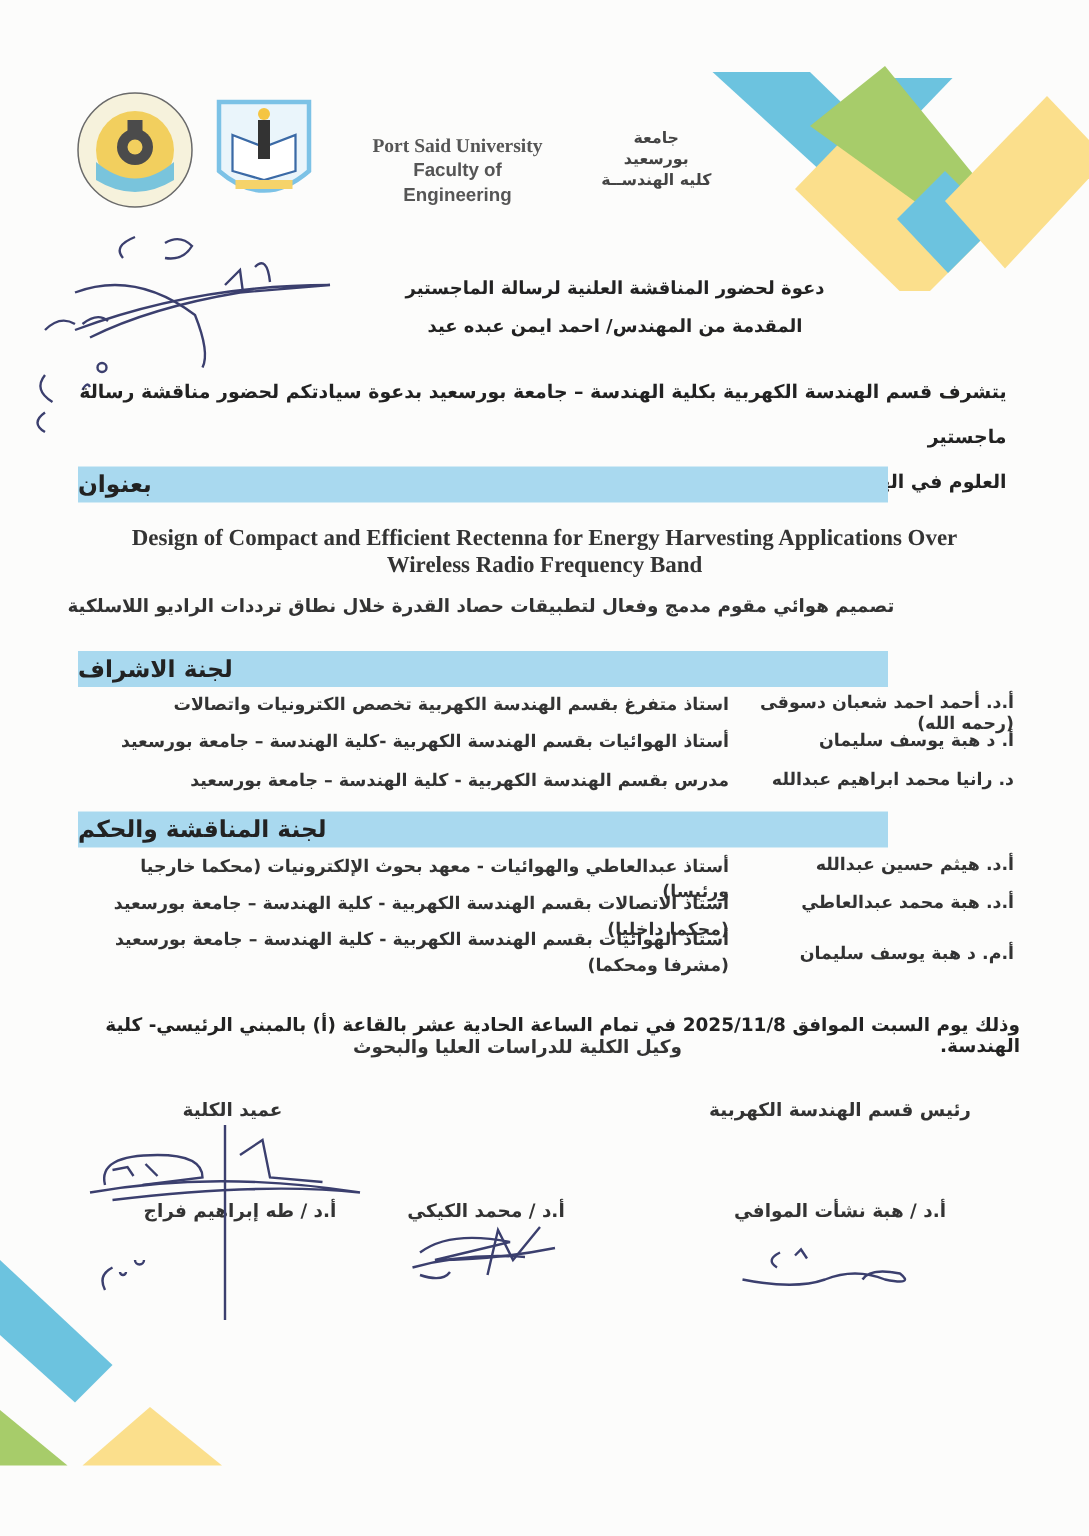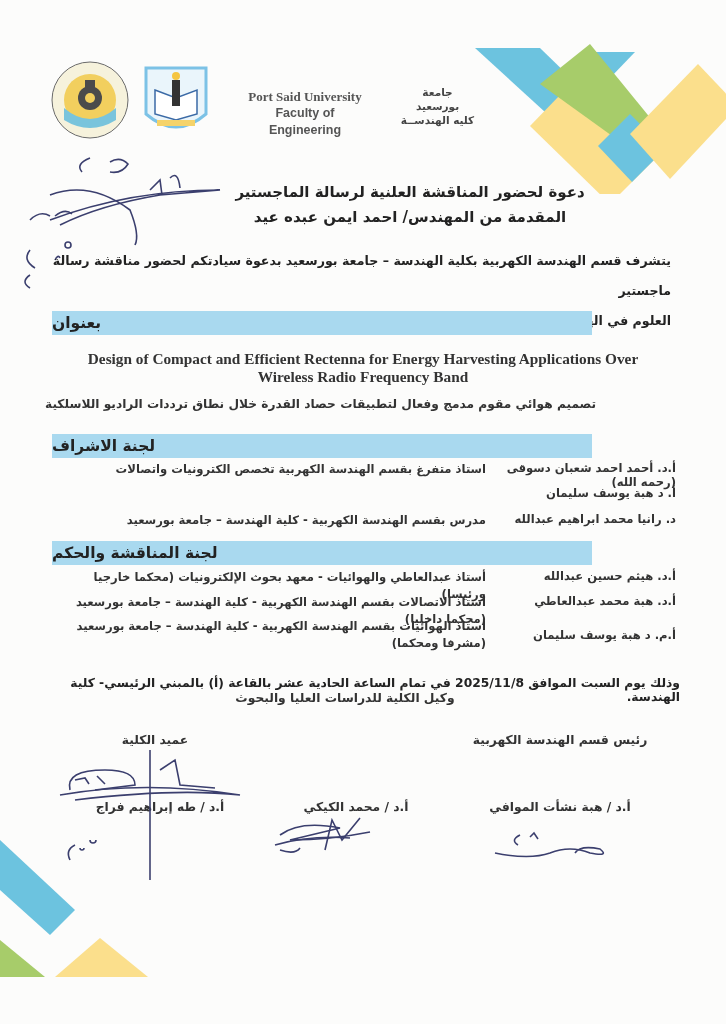--- a/index.html
+++ b/index.html
@@ -9,21 +9,21 @@
     font-family:"DejaVu Sans","Liberation Sans",sans-serif;
     color:#2a2a2a;
   }
   .shape { position:absolute; }
   
   .logo { position:absolute; }
   .uni-en { position:absolute; left:240px; top:88px; width:130px; text-align:center; font-family:"Liberation Sans",sans-serif; font-weight:bold; color:#555; line-height:17px; }
   .uni-en .l1 { font-family:"Liberation Serif",serif; font-size:13px; }
   .uni-en .l2 { font-size:12.5px; }
   .uni-ar { position:absolute; left:400px; top:85px; width:75px; text-align:center; direction:rtl; font-size:10.5px; font-weight:bold; color:#444; line-height:14px; }
-  .title-ar { position:absolute; left:180px; top:180px; width:460px; text-align:center; direction:rtl; font-size:15px; font-weight:bold; color:#222; line-height:25px; }
+  .title-ar { position:absolute; left:180px; top:180px; width:460px; text-align:center; direction:rtl; font-size:12px; font-weight:bold; color:#222; line-height:25px; }
   .intro { position:absolute; left:31px; top:246px; width:640px; direction:rtl; text-align:right; font-size:12.6px; font-weight:bold; color:#222; line-height:30px; }
 
   .band { position:absolute; left:52px; width:540px; height:24px; background:#a9d9ef; text-align:left; direction:rtl; font-size:15.5px; font-weight:bold; color:#222; line-height:24px; }
 
   .title-en { position:absolute; left:45px; top:350px; width:636px; text-align:center; font-family:"Liberation Serif",serif; font-weight:bold; font-size:15.3px; color:#333; line-height:18px; }
   .title-ar2 { position:absolute; left:45px; top:397px; width:636px; text-align:left; direction:rtl; font-size:12.2px; font-weight:bold; color:#333; }
 
   .row { position:absolute; left:52px; width:630px; direction:rtl; font-size:11.6px; font-weight:bold; color:#333; display:flex; }
   .row .name { width:190px; text-align:right; padding-right:6px; }
   .row .desc { flex:1; text-align:right; line-height:17px; }
@@ -110,20 +110,21 @@
 </div>
 <div class="title-ar2">تصميم هوائي مقوم مدمج وفعال لتطبيقات حصاد القدرة خلال نطاق ترددات الراديو اللاسلكية</div>
 
 <div class="band" style="top:434px;">لجنة الاشراف</div>
 <div class="row" style="top:461px;">
   <div class="name">أ.د. أحمد احمد شعبان دسوقى (رحمه الله)</div>
   <div class="desc">استاذ متفرغ بقسم الهندسة الكهربية تخصص الكترونيات واتصالات</div>
 </div>
 <div class="row" style="top:486px;">
   <div class="name">أ. د هبة يوسف سليمان</div>
+  <div class="desc">أستاذ الهوائيات بقسم الهندسة الكهربية -كلية الهندسة – جامعة بورسعيد</div>
 </div>
 <div class="row" style="top:512px;">
   <div class="name">د. رانيا محمد ابراهيم عبدالله</div>
   <div class="desc">مدرس بقسم الهندسة الكهربية - كلية الهندسة – جامعة بورسعيد</div>
 </div>
 
 <div class="band" style="top:541px;">لجنة المناقشة والحكم</div>
 <div class="row" style="top:569px;">
   <div class="name">أ.د. هيثم حسين عبدالله</div>
   <div class="desc">أستاذ عبدالعاطي والهوائيات - معهد بحوث الإلكترونيات (محكما خارجيا ورئيسا)</div>
@@ -137,21 +138,21 @@
   <div class="desc" style="max-width:420px;">أستاذ الهوائيات بقسم الهندسة الكهربية - كلية الهندسة – جامعة بورسعيد (مشرفا ومحكما)</div>
 </div>
 
 <div class="date-line">وذلك يوم السبت الموافق 2025/11/8 في تمام الساعة الحادية عشر بالقاعة (أ) بالمبني الرئيسي- كلية الهندسة.</div>
 
 <div class="sig-title" style="left:460px;top:733px;width:200px;">رئيس قسم الهندسة الكهربية</div>
 <div class="sig-title" style="left:235px;top:691px;width:220px;">وكيل الكلية للدراسات العليا والبحوث</div>
 <div class="sig-title" style="left:95px;top:733px;width:120px;">عميد الكلية</div>
 
 <div class="sig-name" style="left:470px;top:800px;width:180px;">أ.د / هبة نشأت الموافي</div>
-<div class="sig-name" style="left:276px;top:800px;width:160px;text-align:center;">أ.د / محمد الكيكي</div>
+<div class="sig-name" style="left:244px;top:800px;width:160px;text-align:center;">أ.د / محمد الكيكي</div>
 <div class="sig-name" style="left:80px;top:800px;width:160px;">أ.د / طه إبراهيم فراج</div>
 
 <svg class="sig" style="left:55px;top:750px;" width="190" height="120" viewBox="0 0 190 120">
   <g fill="none" stroke="#3b3f6e" stroke-width="1.6">
     <path d="M15,40 Q10,20 50,20 Q80,20 80,35 L40,40"></path>
     <path d="M20,30 L30,28 L34,34 M42,26 L50,34"></path>
     <path d="M5,45 Q90,30 185,45 Q120,38 20,50"></path>
     <path d="M95,0 L95,130"></path>
     <path d="M105,20 L120,10 L125,35 L160,38"></path>
     <path d="M20,95 Q10,100 15,110 M25,98 a2,2 0 1,0 4,0 M35,90 a3,3 0 1,0 6,0"></path>

